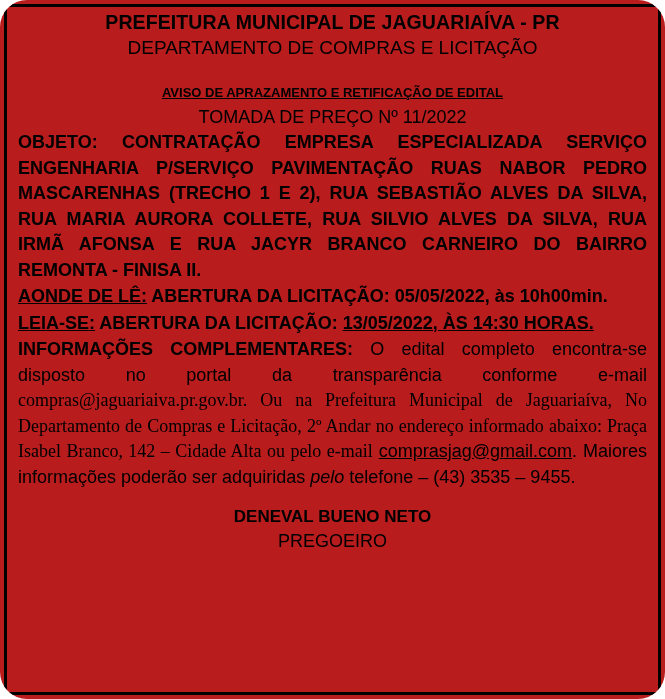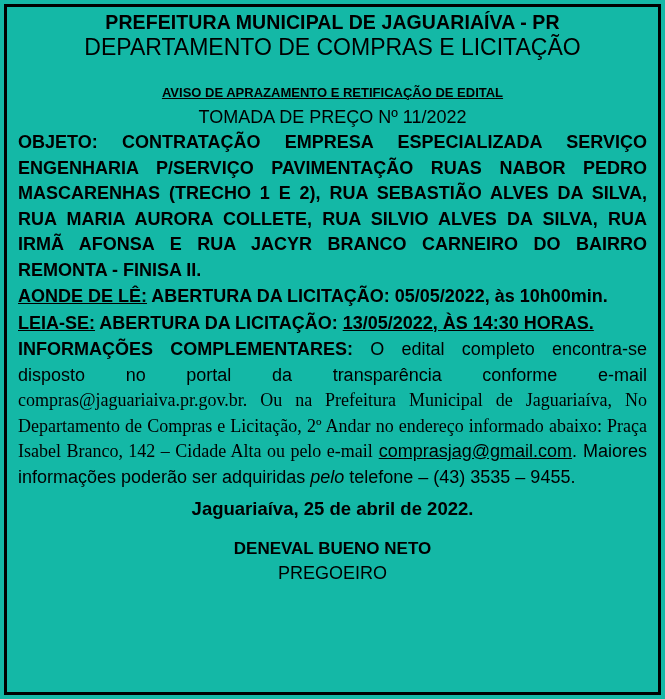--- a/index.html
+++ b/index.html
@@ -7,23 +7,24 @@
     padding: 0;
     background: #ffffff;
   }
   body {
     font-family: "Liberation Sans", sans-serif;
   }
   .page {
     position: relative;
     width: 665px;
     height: 699px;
-    background: #14b8a6;
+    background: #b91c1c;
     box-sizing: border-box;
     overflow: hidden;
+    border-radius: 27px;
   }
   .frame {
     position: absolute;
     left: 4px;
     top: 4px;
     right: 4px;
     bottom: 4px;
     border: 3px solid #000000;
     box-sizing: border-box;
   }
@@ -38,21 +39,21 @@
   .line-center {
     text-align: center;
   }
   .t-title1 {
     font-size: 19.5px;
     font-weight: bold;
     line-height: 25px;
     letter-spacing: 0.1px;
   }
   .t-title2 {
-    font-size: 23px;
+    font-size: 19px;
     font-weight: normal;
     line-height: 25px;
   }
   .t-title3 {
     font-size: 13px;
     font-weight: bold;
     line-height: 25px;
     text-decoration: underline;
     margin-top: 20px;
   }
@@ -129,21 +130,20 @@
 
     <div class="para">
       <span class="b">INFORMAÇÕES COMPLEMENTARES:</span>
       <span>O edital completo encontra-se disposto no portal da transparência conforme e-mail</span>
       <span class="serif">compras@jaguariaiva.pr.gov.br</span><span class="serif">. Ou na Prefeitura Municipal de Jaguariaíva, No Departamento de Compras e Licitação, 2º Andar no endereço informado abaixo: Praça Isabel Branco, 142 – Cidade Alta ou pelo e-mail</span>
       <span class="u">comprasjag@gmail.com</span><span>. Maiores informações poderão ser adquiridas</span>
       <span class="i">pelo</span>
       <span>telefone – (43) 3535 – 9455.</span>
     </div>
 
-    <div class="signoff">Jaguariaíva, 25 de abril de 2022.</div>
 
     <div class="spacer-sm"></div>
 
     <div class="sig-name">DENEVAL BUENO NETO</div>
     <div class="sig-role">PREGOEIRO</div>
 
   </div>
 </div>
 
 </body></html>

